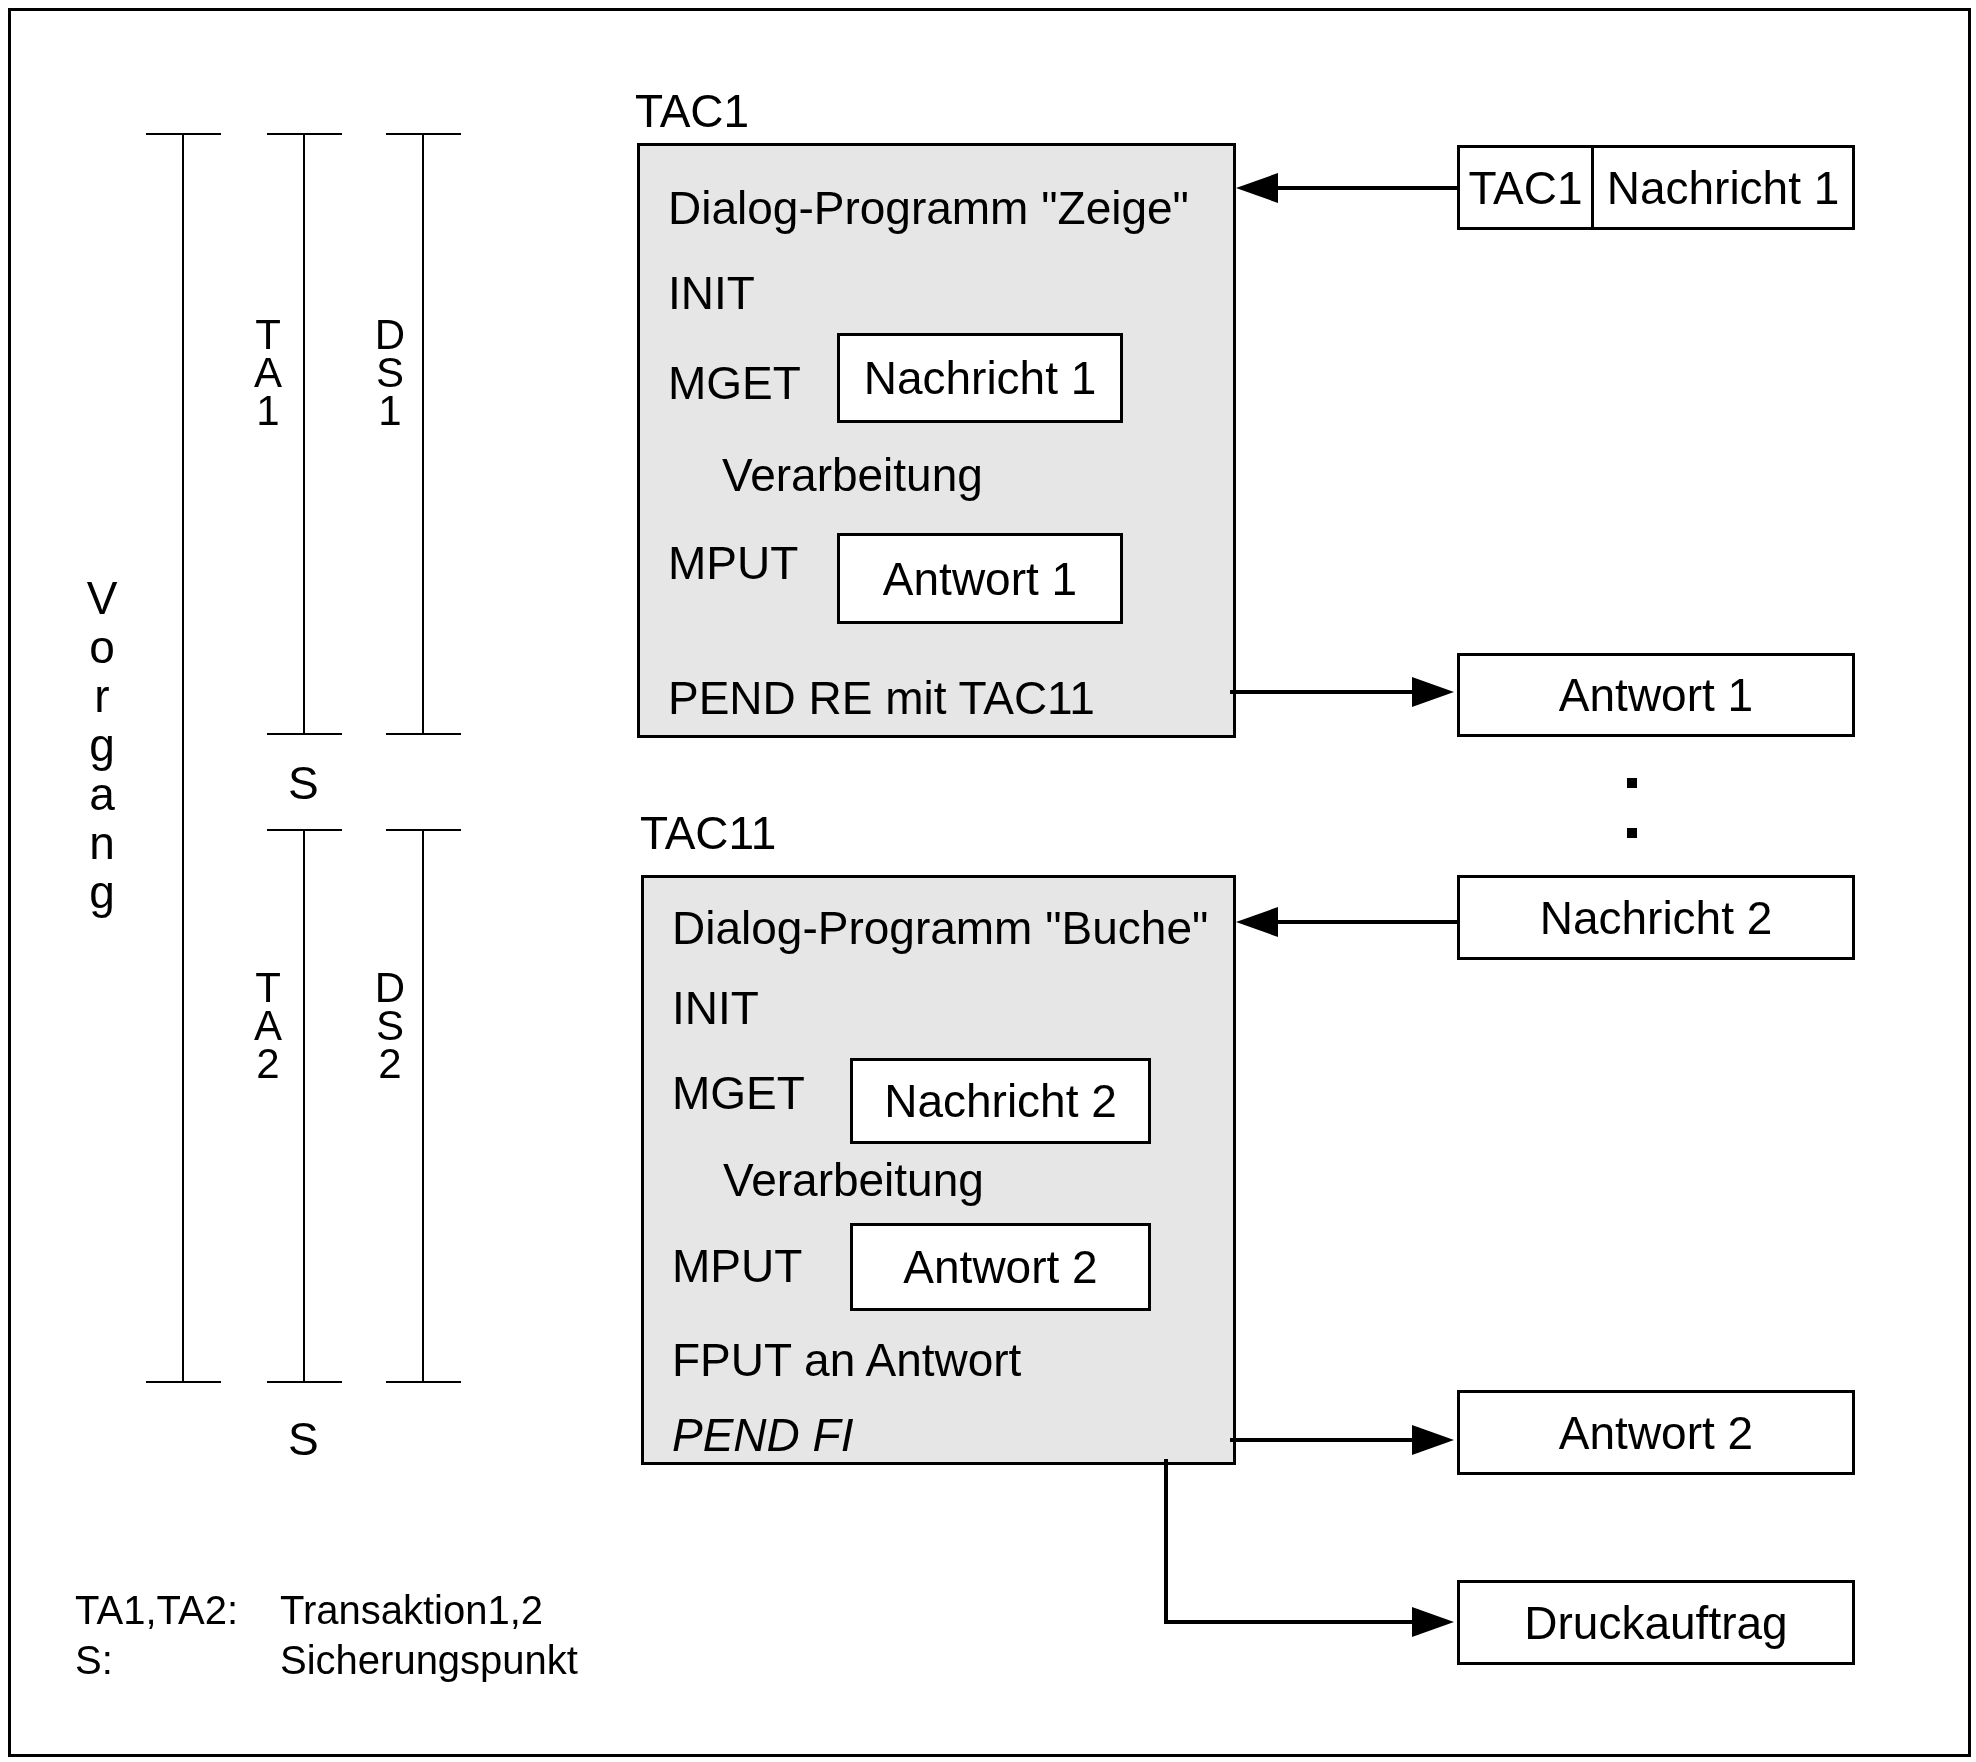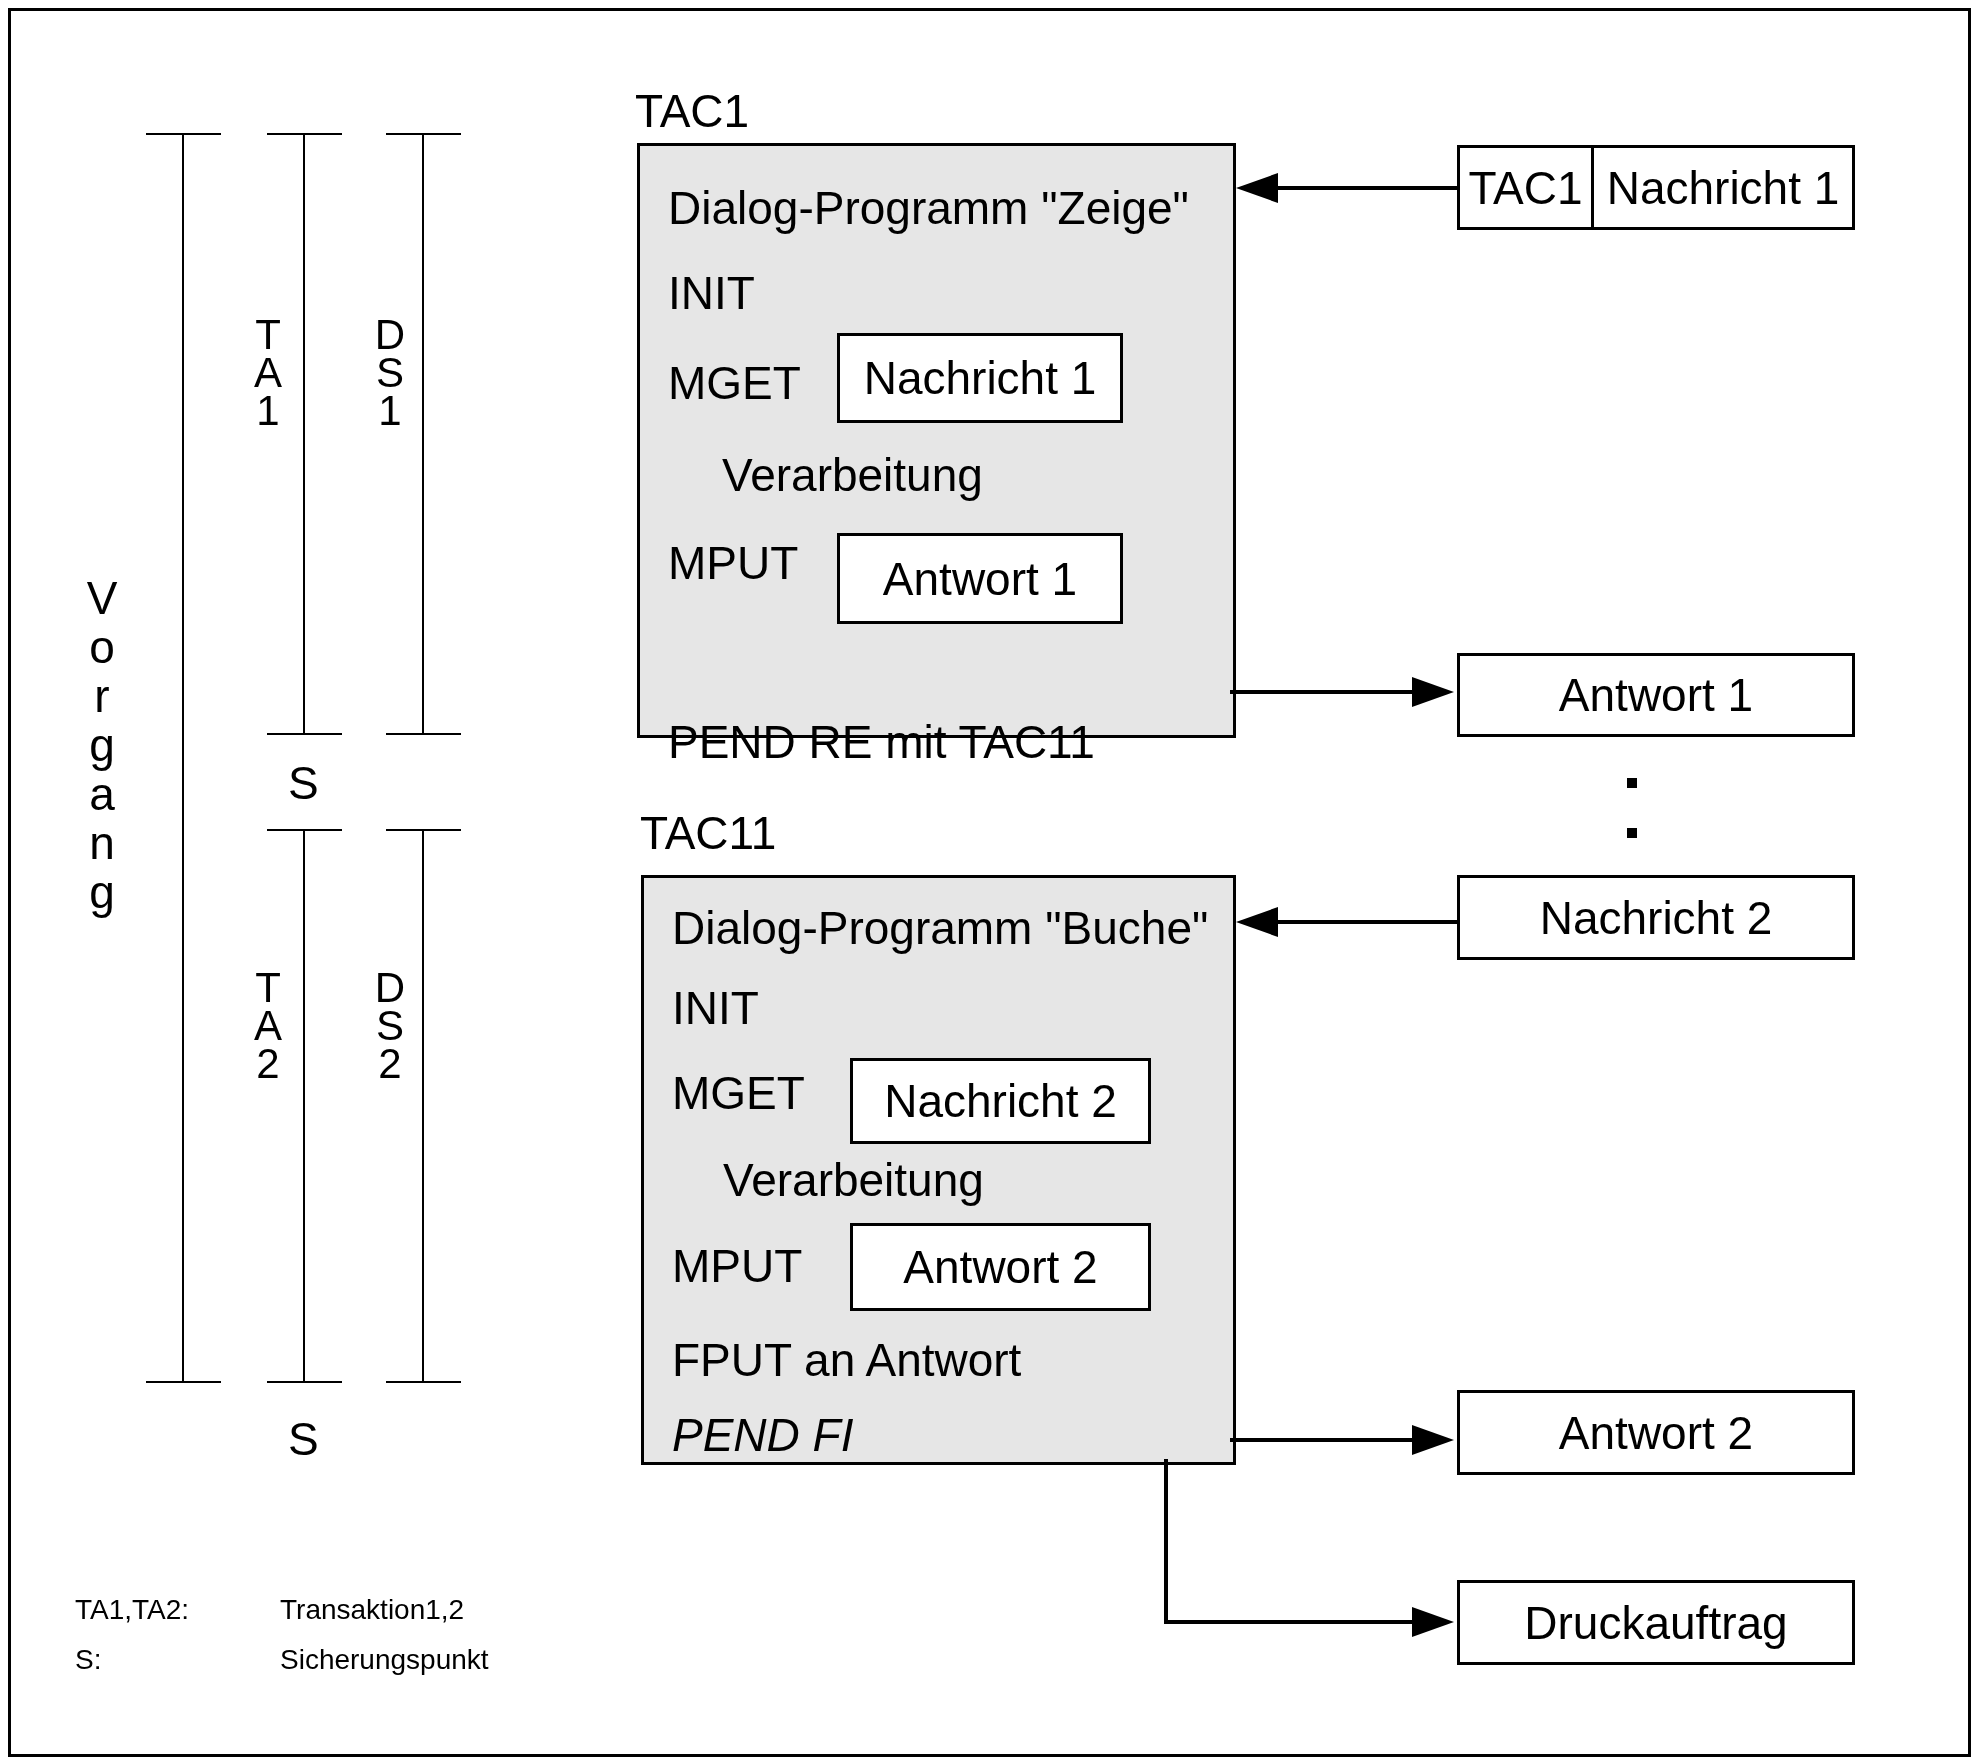--- a/index.html
+++ b/index.html
@@ -28,21 +28,21 @@
   .msg-box-split{background:#fff;border:3px solid #000;display:flex;font-size:46px;}
   .msg-cell-tac{width:131px;border-right:3px solid #000;display:flex;align-items:center;justify-content:center;}
   .msg-cell-text{flex:1;display:flex;align-items:center;justify-content:center;}
   
   .arrow-shaft-h{height:4px;background:#000;}
   .arrow-shaft-v{width:4px;background:#000;}
   .arrow-head-left{width:0;height:0;border-top:15px solid transparent;border-bottom:15px solid transparent;border-right:42px solid #000;}
   .arrow-head-right{width:0;height:0;border-top:15px solid transparent;border-bottom:15px solid transparent;border-left:42px solid #000;}
   .dot{width:10px;height:10px;background:#000;}
   
-  #legend{left:75px;top:1585px;font-size:28px;line-height:50px;}
+  #legend{left:75px;top:1585px;font-size:40px;line-height:50px;}
   .legend-row{display:flex;}
   .legend-key{width:205px;}
 </style>
 </head>
 <body>
 
 <div id="stage">
   <div class="abs" id="outer-border"></div>
 
   <div class="abs vline" style="left:182px;top:133px;height:1250px;"></div>
@@ -104,21 +104,21 @@
   <div class="abs prog-text" style="left:668px;top:266px;">INIT</div>
   <div class="abs prog-text" style="left:668px;top:356px;">MGET</div>
   <div class="abs inner-box" style="left:837px;top:333px;width:280px;height:84px;">
     <span>Nachricht 1</span>
   </div>
   <div class="abs prog-text" style="left:722px;top:448px;">Verarbeitung</div>
   <div class="abs prog-text" style="left:668px;top:536px;">MPUT</div>
   <div class="abs inner-box" style="left:837px;top:533px;width:280px;height:85px;">
     <span>Antwort 1</span>
   </div>
-  <div class="abs prog-text" style="left:668px;top:671px;margin-top:44px;">PEND RE mit TAC11</div>
+  <div class="abs prog-text" style="left:668px;top:671px;">PEND RE mit TAC11</div>
 
   <div class="abs tac-label" style="left:640px;top:806px;">TAC11</div>
   <div class="abs program-box" style="left:641px;top:875px;width:589px;height:584px;"></div>
   <div class="abs prog-text" style="left:672px;top:901px;">Dialog-Programm "Buche"</div>
   <div class="abs prog-text" style="left:672px;top:981px;">INIT</div>
   <div class="abs prog-text" style="left:672px;top:1066px;">MGET</div>
   <div class="abs inner-box" style="left:850px;top:1058px;width:295px;height:80px;">
     <span>Nachricht 2</span>
   </div>
   <div class="abs prog-text" style="left:723px;top:1153px;">Verarbeitung</div>

